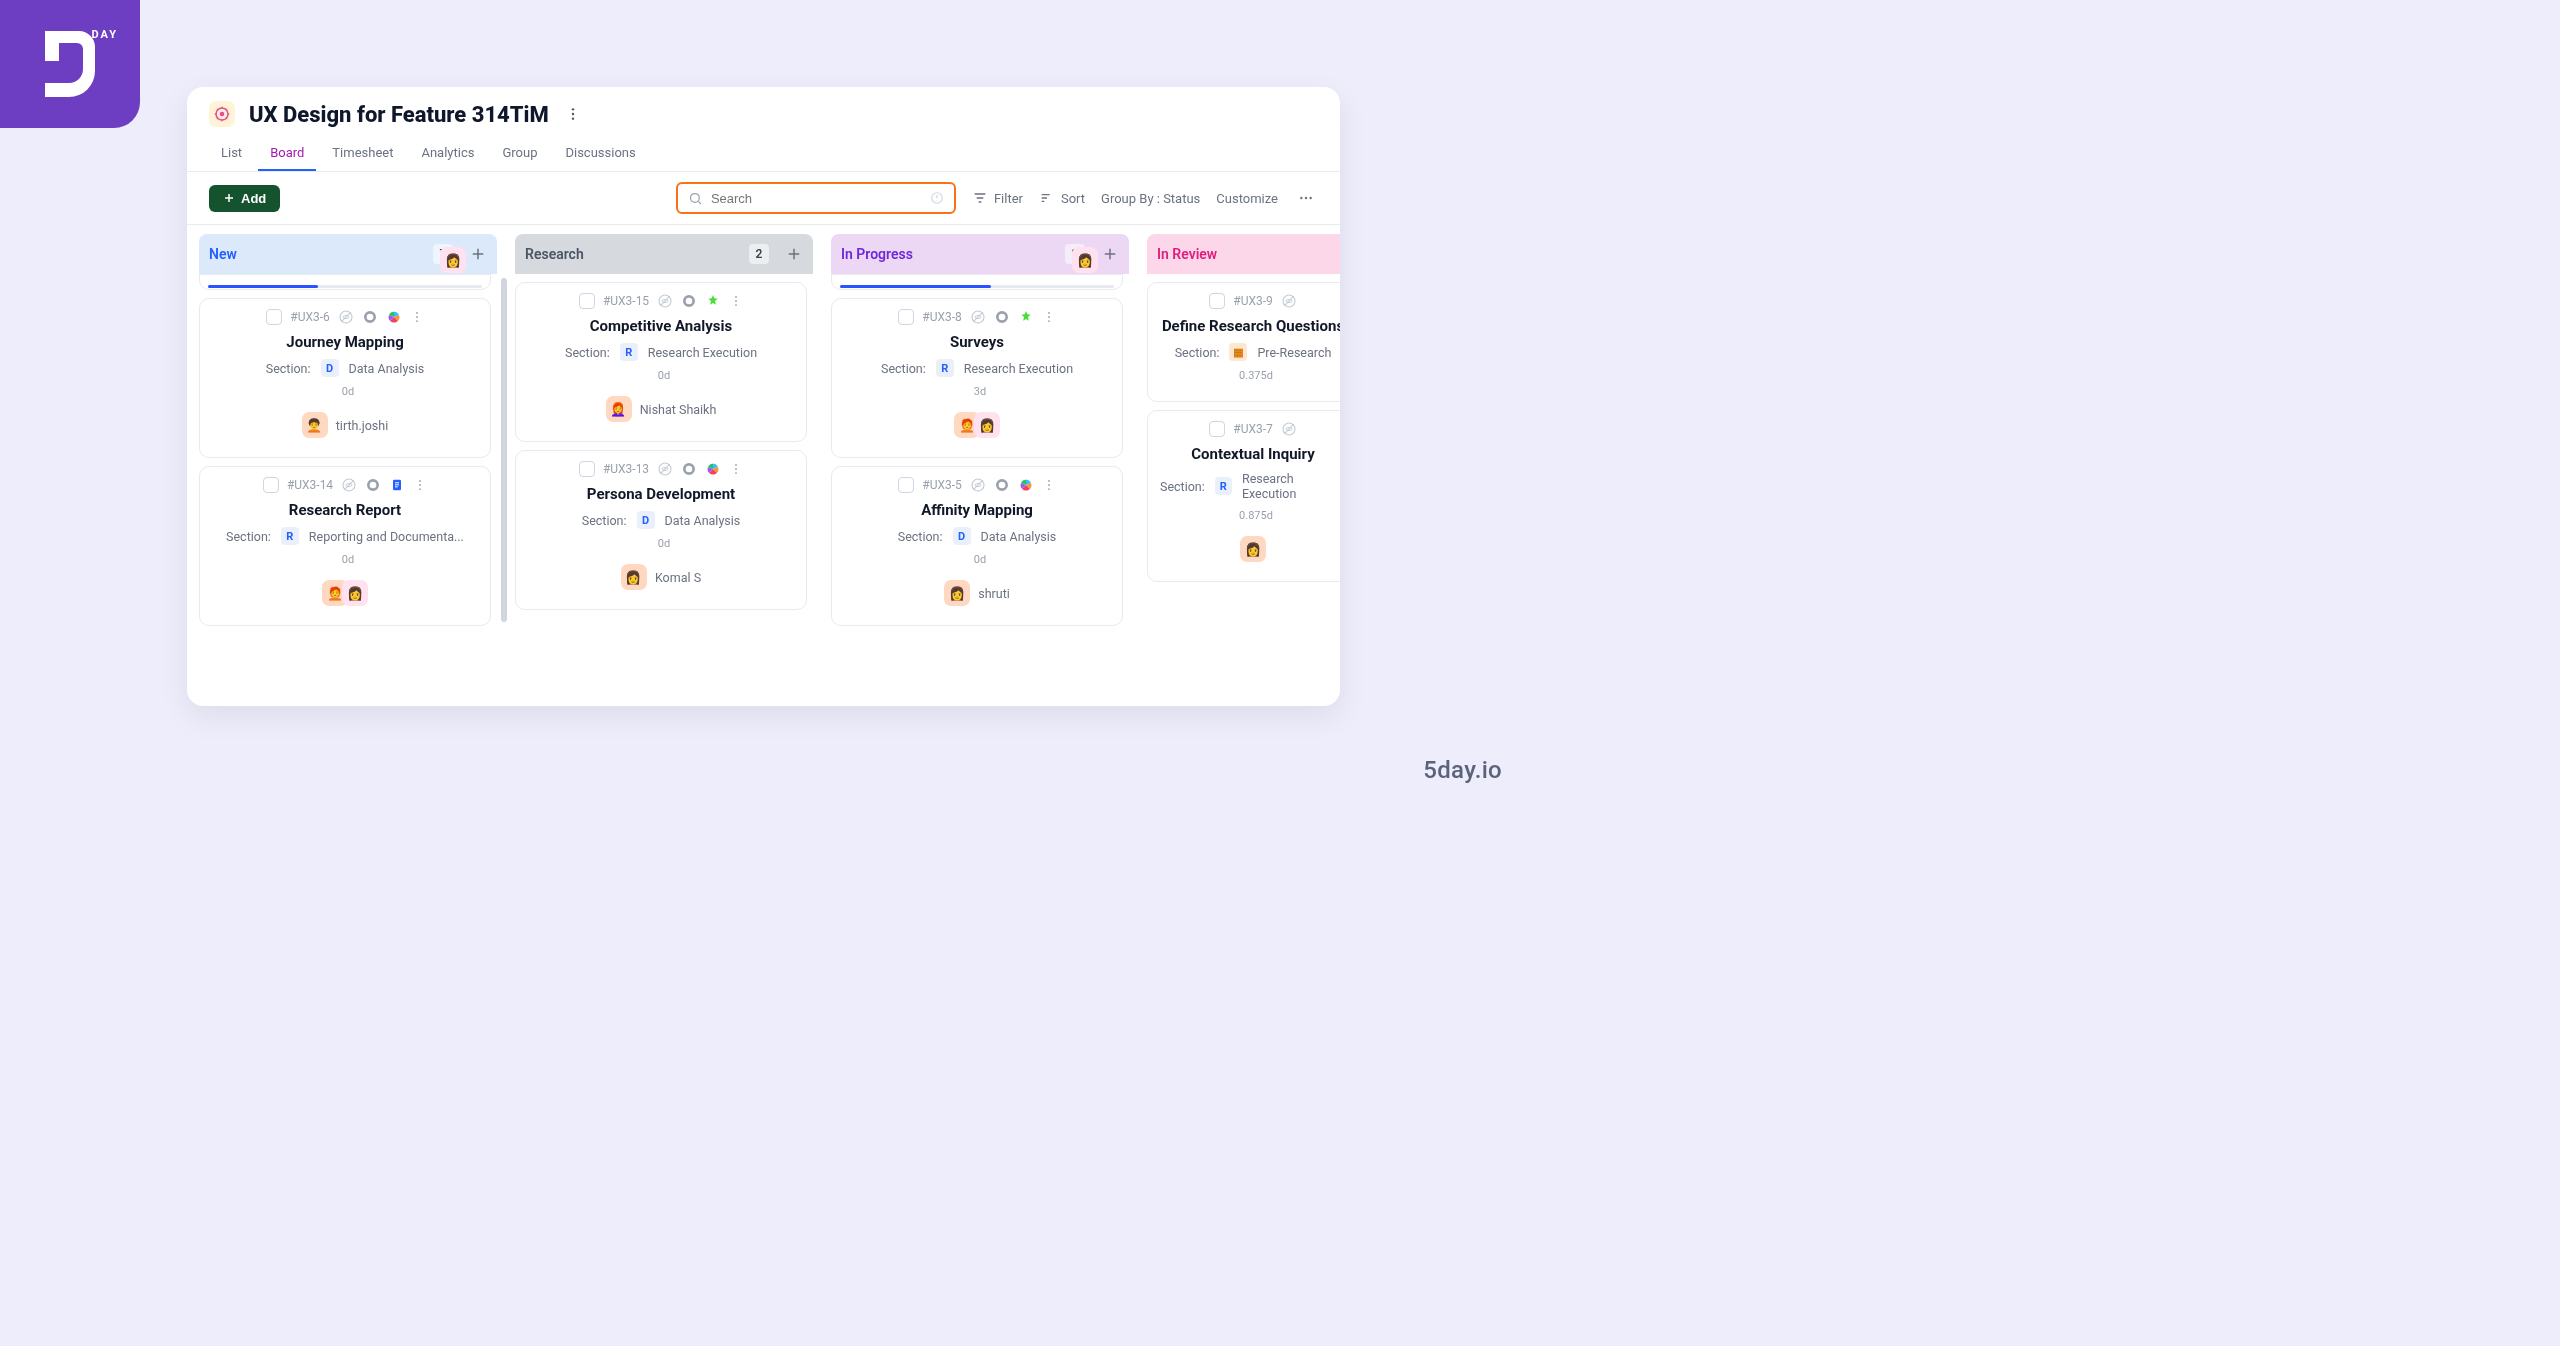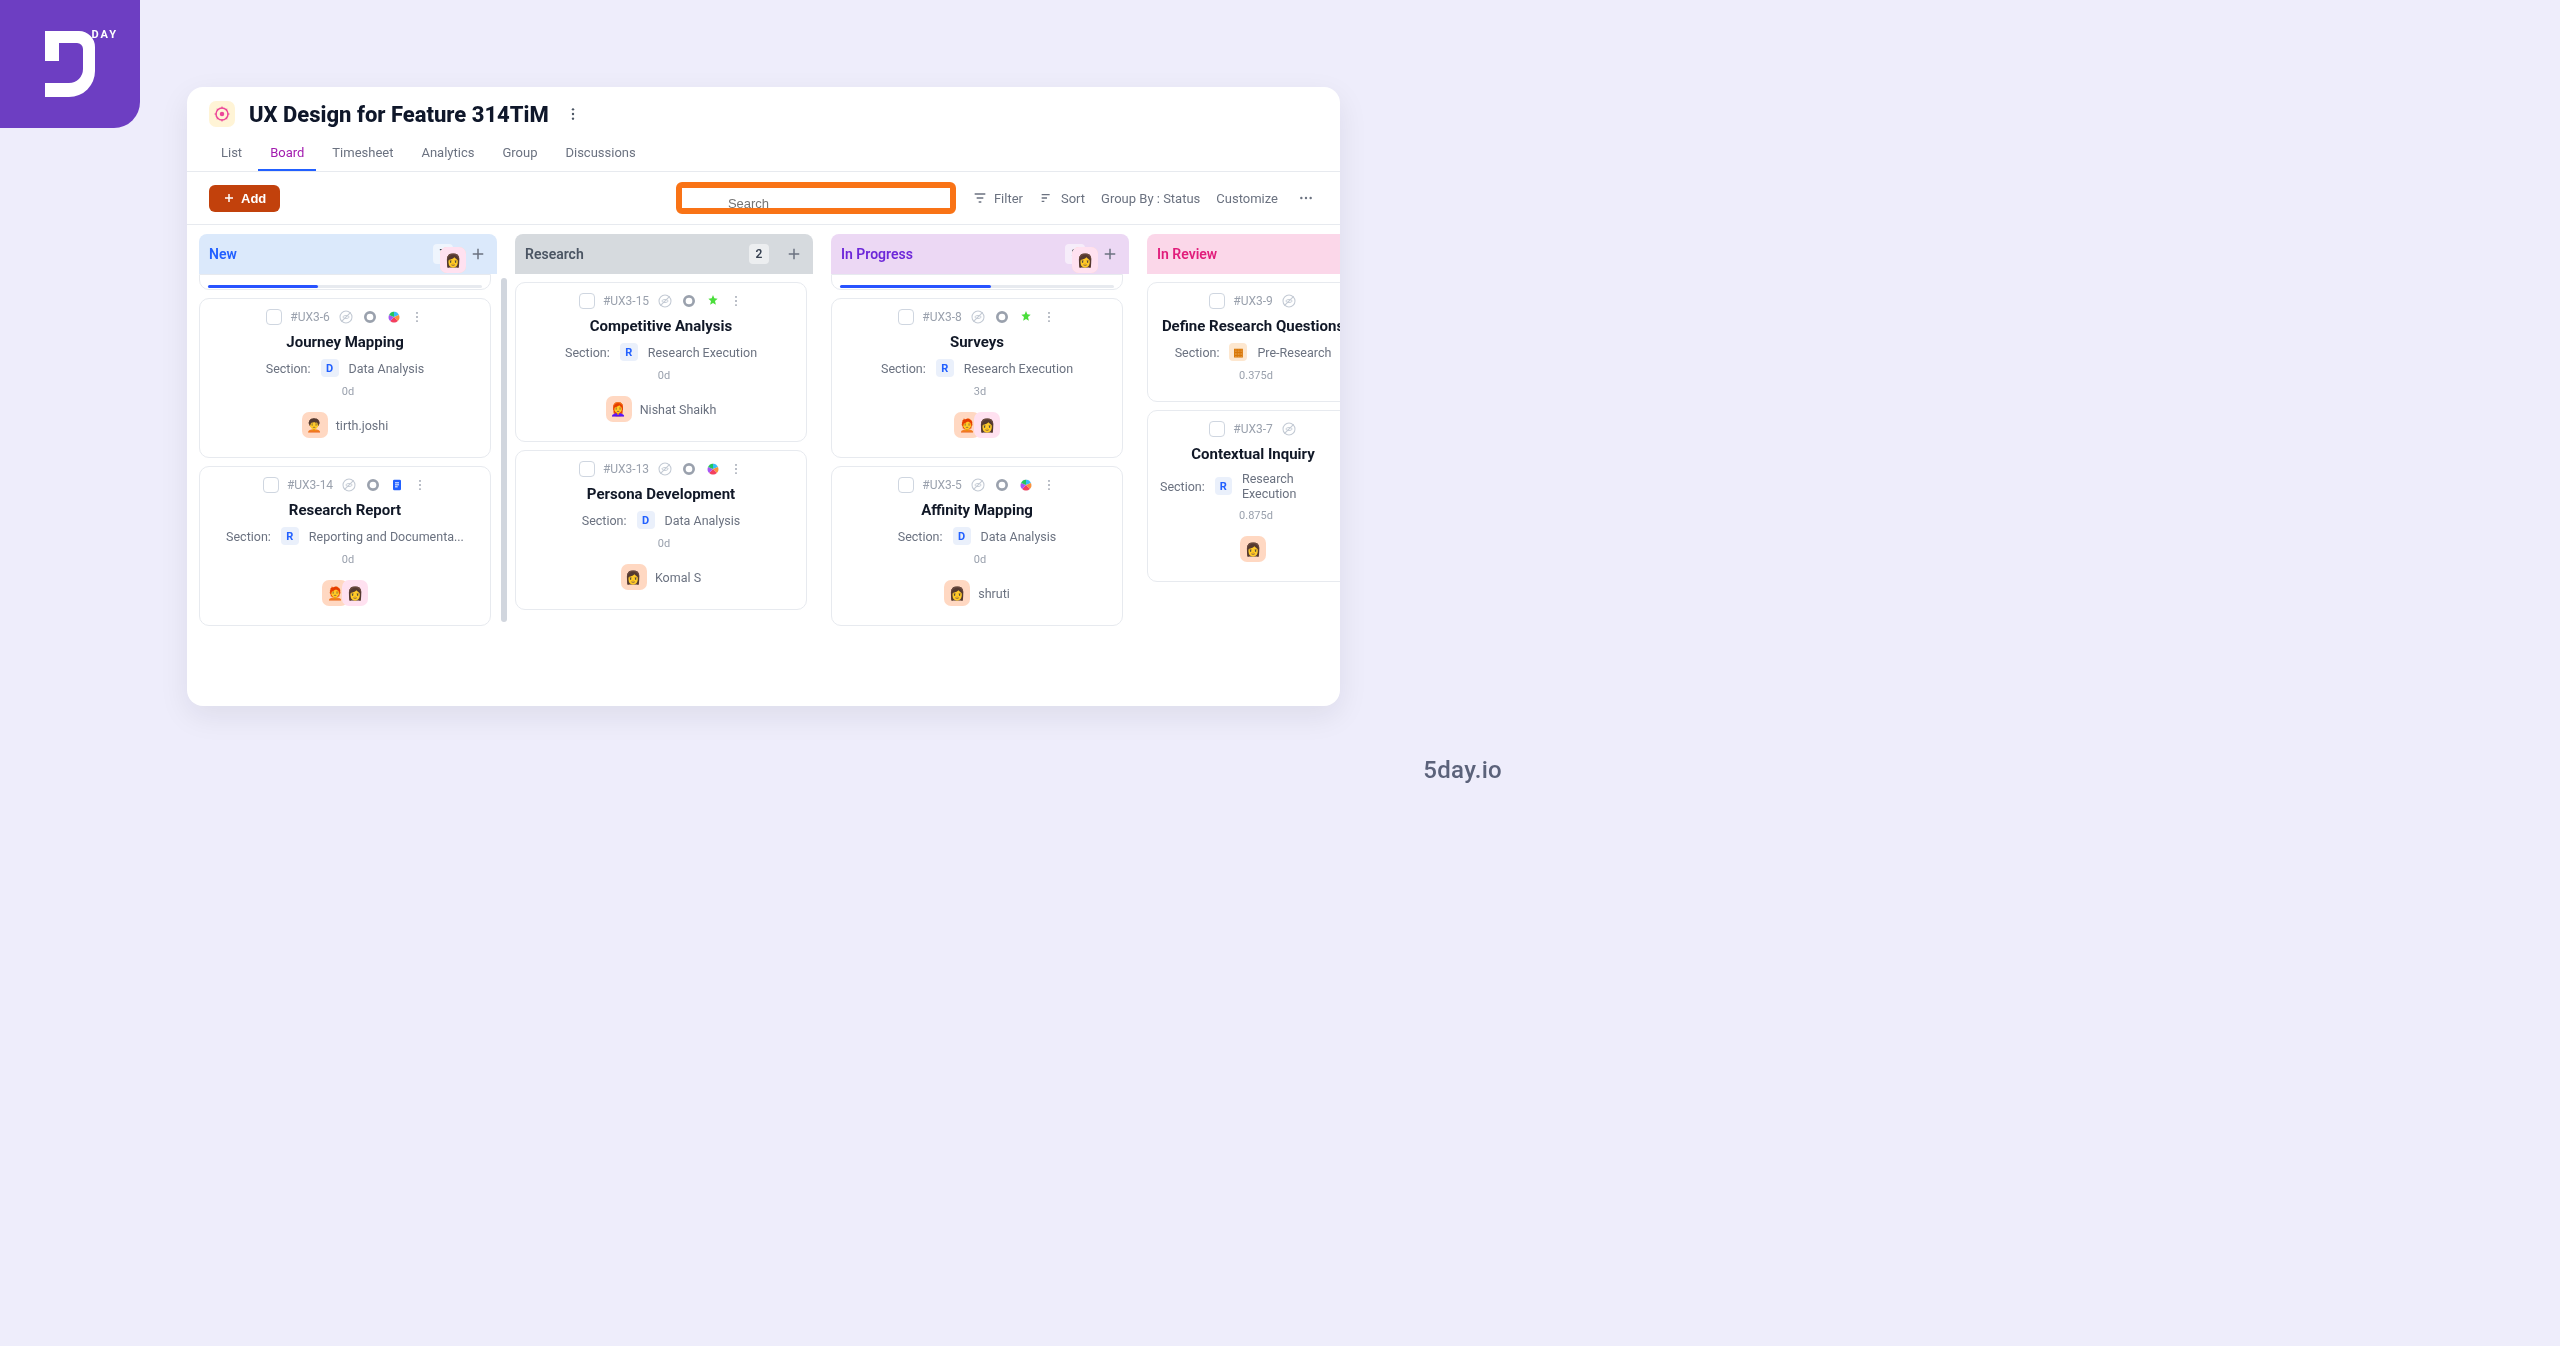--- a/index.html
+++ b/index.html
@@ -54,27 +54,27 @@
   padding: 8px 12px 9px 12px; font-size: 13px; color: #6b7280; cursor: pointer;
   border-bottom: 2px solid transparent; position: relative;
 }
 .tab.active { color: #a21caf; border-bottom-color: #2260ff; font-weight: 400; }
 
 .toolbar {
   display: flex; align-items: center; gap: 16px;
   padding: 10px 22px; border-bottom: 1px solid #e7eaef;
 }
 .add-btn {
-  background: #c2410c; color: #fff; border: none; border-radius: 6px;
+  background: #14532d; color: #fff; border: none; border-radius: 6px;
   padding: 6px 14px; font-size: 13px; font-weight: 600; display: flex; align-items: center; gap: 6px; cursor: pointer; justify-content: center;
 }
 .toolbar-spacer { flex: 1; }
 .search-box {
-  width: 280px; height: 32px; border: 6px solid #f97316; border-radius: 6px;
-  display: flex; align-items: center; gap: 8px; padding: 0 10px; color: #9aa1ad; flex-direction: column;
+  width: 280px; height: 32px; border: 2px solid #f97316; border-radius: 6px;
+  display: flex; align-items: center; gap: 8px; padding: 0 10px; color: #9aa1ad;
 }
 .search-box input { border: none; outline: none; flex: 1; font-size: 13px; color: #374151; background: transparent; }
 .tb-item { display: flex; align-items: center; gap: 6px; color: #6b7280; font-size: 13px; cursor: pointer; }
 .tb-icon { width: 16px; height: 16px; display: inline-flex; }
 .more-icon { width: 24px; display: inline-flex; align-items: center; justify-content: center; cursor: pointer; }
 
 
 .board {
   position: absolute; top: 135px; bottom: 0; left: 0; right: 0;
   padding: 12px 0 0 12px;

